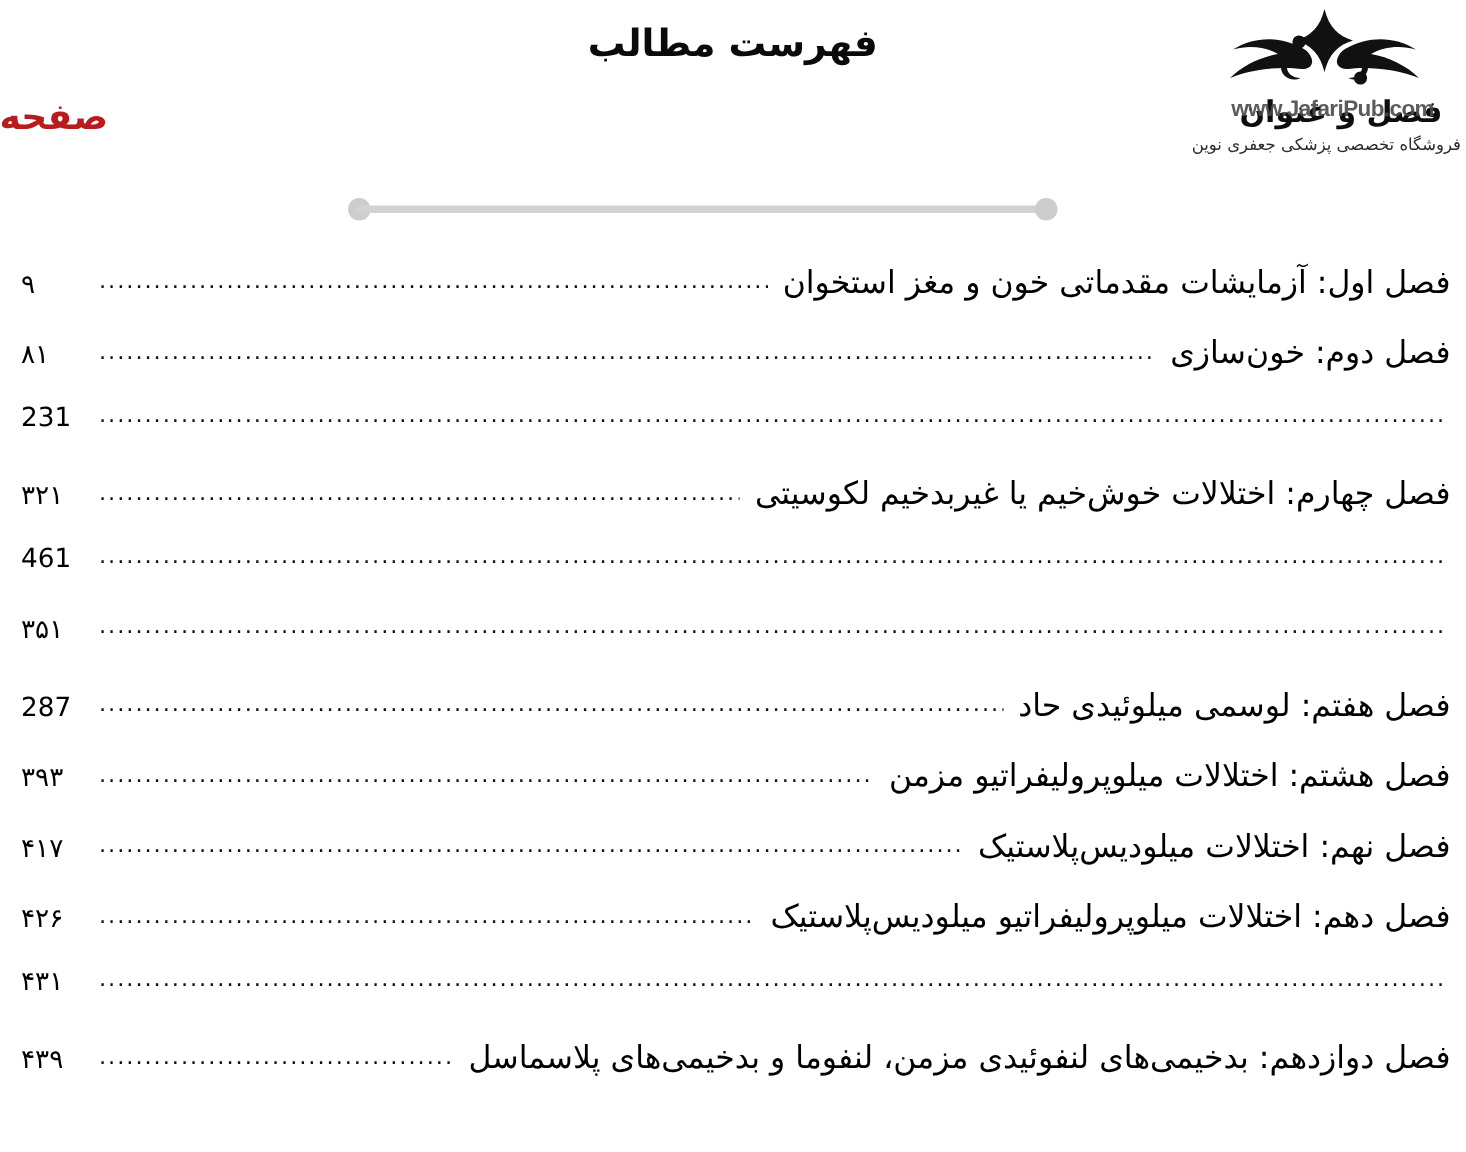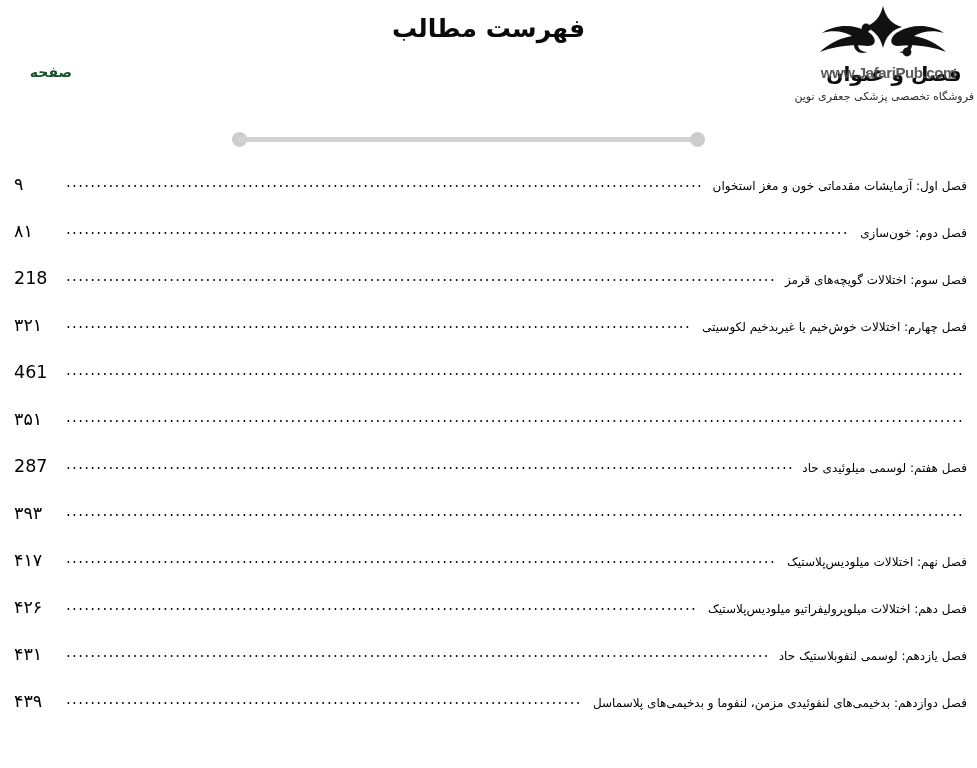--- a/index.html
+++ b/index.html
@@ -34,24 +34,24 @@
     font-weight: bold;
     letter-spacing: 0px;
     direction: rtl;
     color: #0a0a0a;
   }
 
   .page-col-label {
     position: absolute;
     top: 64px;
     right: 905px;
-    font-size: 14px;
-    font-weight: bold;
-    direction: rtl;
-    color: #14532d;
+    font-size: 24px;
+    font-weight: bold;
+    direction: rtl;
+    color: #b91c1c;
   }
 
   
   .brand-block {
     position: absolute;
     top: 2px;
     left: 792px;
     width: 182px;
     height: 112px;
     direction: rtl;
@@ -143,21 +143,21 @@
   .toc-row {
     display: flex;
     align-items: baseline;
     direction: rtl;
     height: 47px;
     padding: 0 10px 0 14px;
     box-sizing: border-box;
   }
   .toc-title {
     flex: 0 0 auto;
-    font-size: 12px;
+    font-size: 21px;
     line-height: 1.4;
     white-space: nowrap;
     color: #000;
     direction: rtl;
     padding-left: 6px;
   }
   .toc-leader {
     flex: 1 1 auto;
     position: relative;
     height: 1em;
@@ -235,58 +235,57 @@
       <span class="toc-title">فصل اول: آزمایشات مقدماتی خون و مغز استخوان</span>
       <span class="toc-leader"></span>
       <span class="toc-page">۹</span>
     </div>
     <div class="toc-row">
       <span class="toc-title">فصل دوم: خون‌سازی</span>
       <span class="toc-leader"></span>
       <span class="toc-page">۸۱</span>
     </div>
     <div class="toc-row">
-      <span class="toc-title">فصل سوم: اختلالات گویچه‌های قرمز</span>
-      <span class="toc-leader"></span>
-      <span class="toc-page">218</span>
+      <span class="toc-leader"></span>
+      <span class="toc-page">231</span>
     </div>
     <div class="toc-row">
       <span class="toc-title">فصل چهارم: اختلالات خوش‌خیم یا غیربدخیم لکوسیتی</span>
       <span class="toc-leader"></span>
       <span class="toc-page">۳۲۱</span>
     </div>
     <div class="toc-row">
       <span class="toc-leader"></span>
       <span class="toc-page">461</span>
     </div>
     <div class="toc-row">
       <span class="toc-leader"></span>
       <span class="toc-page">۳۵۱</span>
     </div>
     <div class="toc-row">
       <span class="toc-title">فصل هفتم: لوسمی میلوئیدی حاد</span>
       <span class="toc-leader"></span>
       <span class="toc-page">287</span>
     </div>
     <div class="toc-row">
+      <span class="toc-title">فصل هشتم: اختلالات میلوپرولیفراتیو مزمن</span>
       <span class="toc-leader"></span>
       <span class="toc-page">۳۹۳</span>
     </div>
     <div class="toc-row">
       <span class="toc-title">فصل نهم: اختلالات میلودیس‌پلاستیک</span>
       <span class="toc-leader"></span>
       <span class="toc-page">۴۱۷</span>
     </div>
     <div class="toc-row">
       <span class="toc-title">فصل دهم: اختلالات میلوپرولیفراتیو میلودیس‌پلاستیک</span>
       <span class="toc-leader"></span>
       <span class="toc-page">۴۲۶</span>
     </div>
     <div class="toc-row">
-      <span class="toc-title">فصل یازدهم: لوسمی لنفوبلاستیک حاد</span>
       <span class="toc-leader"></span>
       <span class="toc-page">۴۳۱</span>
     </div>
     <div class="toc-row">
       <span class="toc-title">فصل دوازدهم: بدخیمی‌های لنفوئیدی مزمن، لنفوما و بدخیمی‌های پلاسماسل</span>
       <span class="toc-leader"></span>
       <span class="toc-page">۴۳۹</span>
     </div>
   </div>
 

